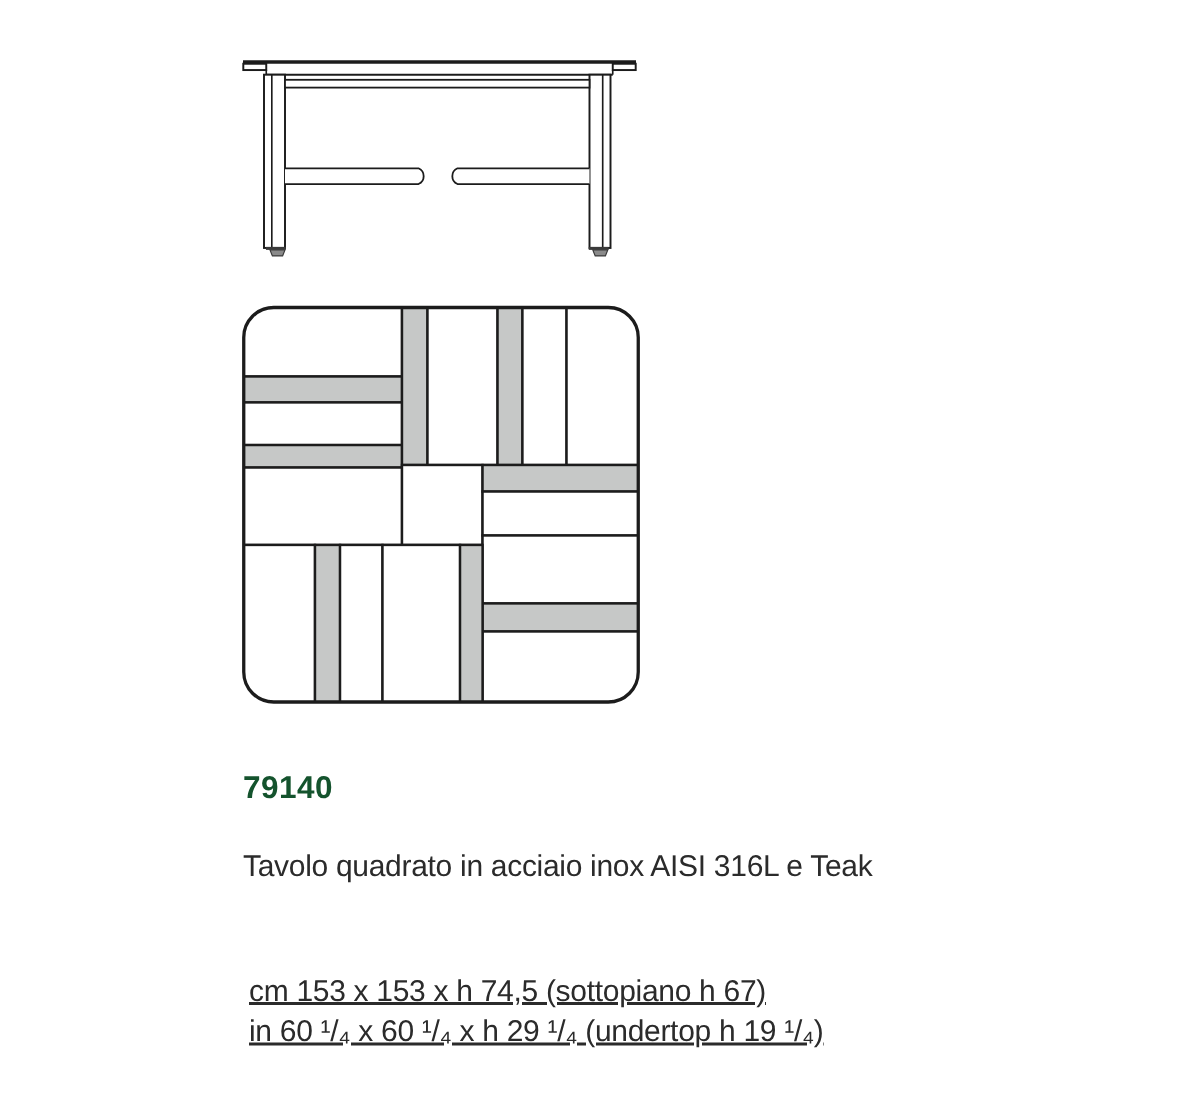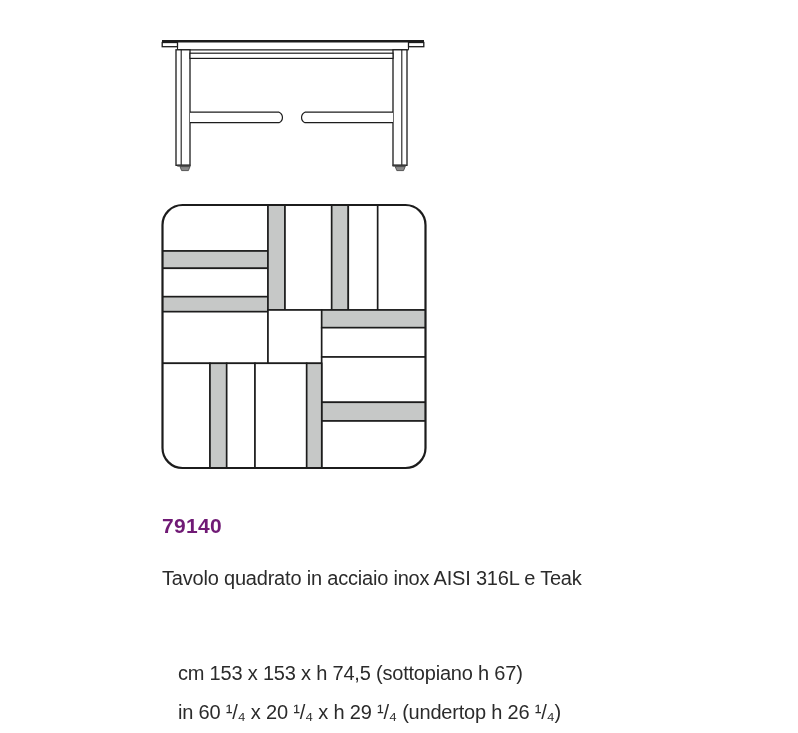--- a/index.html
+++ b/index.html
@@ -21,34 +21,34 @@
   .plank-w   { fill: var(--surface-white, #fff); stroke: var(--line, #1c1c1c); stroke-width: 1.6; }
   .plank-g   { fill: var(--teak-gray, #c6c8c7); stroke: var(--line, #1c1c1c); stroke-width: 1.6; }
   .foot-bar  { fill: var(--foot-dark, #3a3a3a); stroke: none; }
   .foot-pad  { fill: var(--foot-mid, #8a8a8a); stroke: var(--foot-dark, #3a3a3a); stroke-width: 0.8; }
 
   
   .product-info { position: absolute; left: 162px; top: 0; width: 600px; color: var(--text, #2b2b2b); }
   .product-code {
     position: absolute; left: 0; top: 514px;
     font-size: 21px; font-weight: bold; letter-spacing: 0.3px;
-    color: #701a75; white-space: nowrap;
+    color: #14532d; white-space: nowrap;
   }
   .description {
     position: absolute; left: 0; top: 564px;
     font-size: 20px; line-height: 29px; letter-spacing: -0.2px;
     white-space: nowrap;
   }
   .description p { margin: 0; }
   .specs {
     position: absolute; left: 0; top: 646px;
     font-size: 20px; line-height: 22.5px; letter-spacing: -0.2px;
     white-space: nowrap;
   }
-  .specs p { margin: 16px; }
+  .specs p { margin: 4px; text-decoration: underline; }
 </style>
 </head>
 <body>
 
 <div class="page">
 
   <figure class="front-view">
     <svg width="268" height="138" viewBox="160 36 268 138">
       <g>
         <line class="ln" x1="162" y1="41.3" x2="424" y2="41.3" stroke-width="2.4"></line>
@@ -128,17 +128,17 @@
     </svg>
   </figure>
 
   <section class="product-info">
     <div class="product-code">79140</div>
     <div class="description">
       <p>Tavolo quadrato in acciaio inox AISI 316L e Teak</p>
     </div>
     <div class="specs">
       <p>cm 153 x 153 x h 74,5 (sottopiano h 67)</p>
-      <p>in 60 ¹/₄ x 20 ¹/₄ x h 29 ¹/₄ (undertop h 26 ¹/₄)</p>
+      <p>in 60 ¹/₄ x 60 ¹/₄ x h 29 ¹/₄ (undertop h 19 ¹/₄)</p>
     </div>
   </section>
 
 </div>
 
 </body></html>

